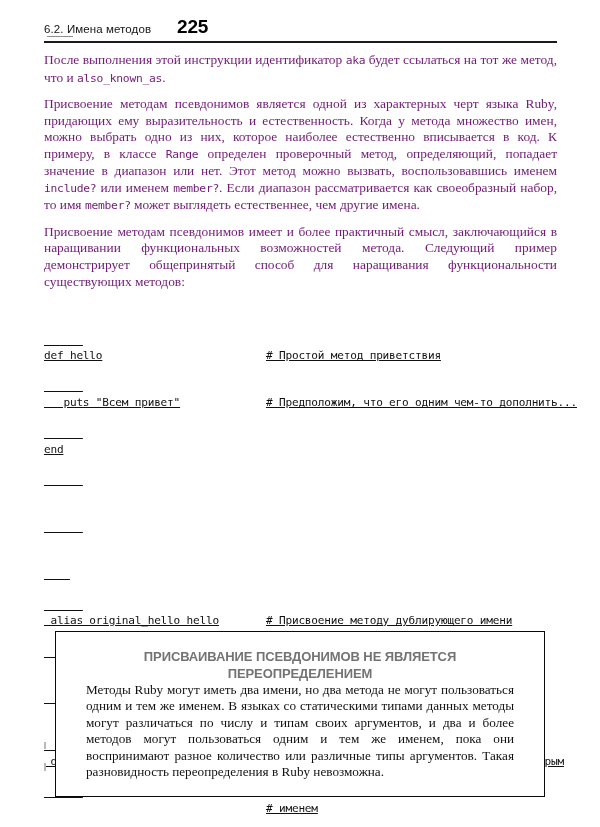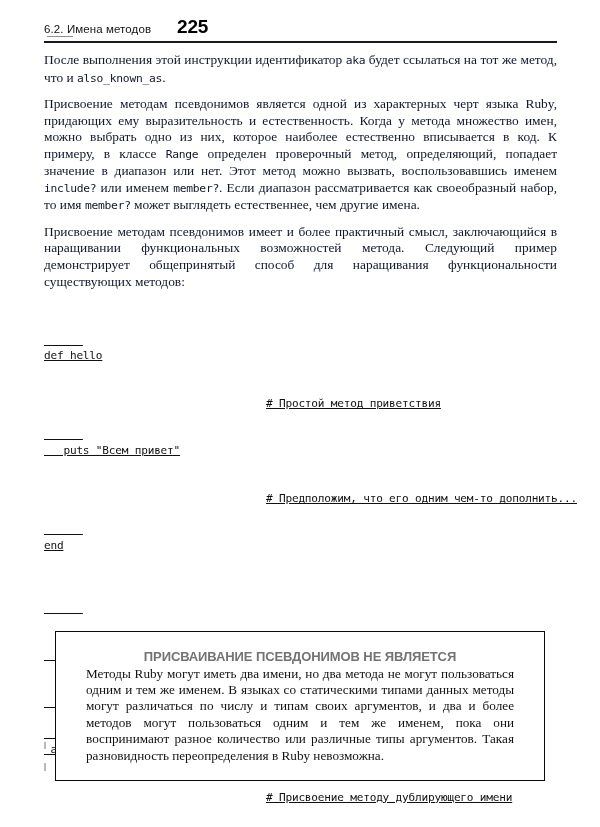--- a/index.html
+++ b/index.html
@@ -65,21 +65,21 @@
     width: 513px;
   }
 
   p.para {
     margin: 0 0 9px 0;
     font-size: 13.4px;
     line-height: 16.55px;
     text-align: justify;
     text-justify: inter-word;
     hyphens: manual;
-    color: #0f172a;
+    color: #701a75;
   }
   p.para.tight {
     margin-bottom: 27px;
   }
 
   code, .mono {
     font-family: "DejaVu Sans Mono", "Liberation Mono", monospace;
     font-size: 11.3px;
     letter-spacing: -0.25px;
   }
@@ -99,21 +99,20 @@
     display: flex;
     white-space: pre;
   }
   .code-block .c-code {
     width: 222px;
     flex: 0 0 222px;
     white-space: pre;
   }
   .code-block .c-cmt {
     white-space: pre;
-    margin-top: 48px;
   }
   .code-block .spacer {
     height: 15.6px;
   }
   .codewrap-1 { margin: 2px 0 0 0; }
   .codewrap-2 { margin: 0; }
 
   
   .callout {
     position: absolute;
@@ -209,20 +208,21 @@
       
       
       
     </div>
 
   </div>
 
   <div class="callout">
     <div class="callout-title">
       <span>ПРИСВАИВАНИЕ ПСЕВДОНИМОВ НЕ ЯВЛЯЕТСЯ</span><br>
+      <span>ПЕРЕОПРЕДЕЛЕНИЕМ</span>
     </div>
     <div class="callout-body">
       <p>Методы Ruby могут иметь два имени, но два метода не могут пользоваться одним и тем же именем. В языках со статическими типами данных методы могут различаться по числу и типам своих аргументов, и два и более методов могут пользоваться одним и тем же именем, пока они воспринимают разное количество или различные типы аргументов. Такая разновидность переопределения в Ruby невозможна.</p>
     </div>
   </div>
 
   <div class="artifact art-a"></div>
   <div class="artifact art-b"></div>
 
 </div>

